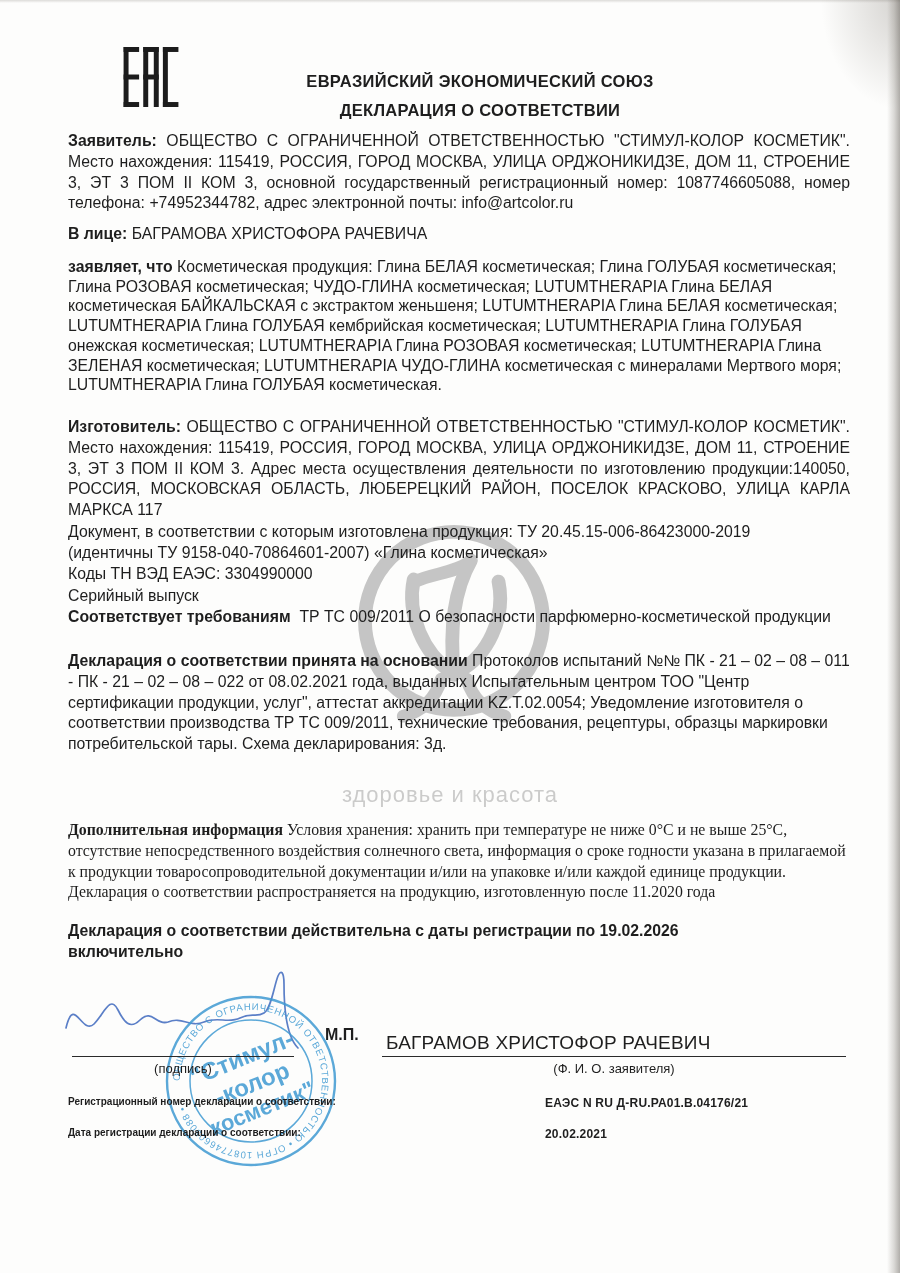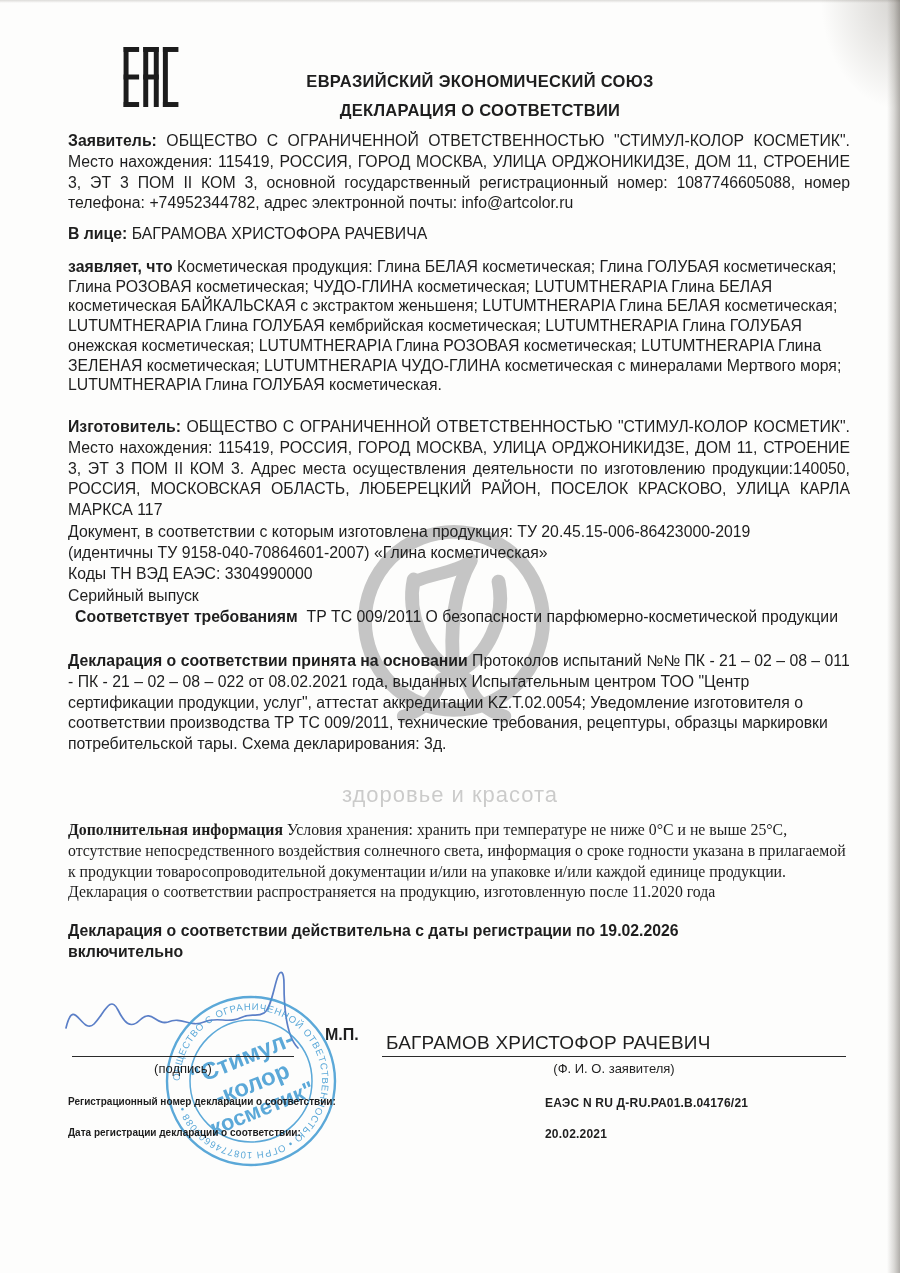--- a/index.html
+++ b/index.html
@@ -29,21 +29,21 @@
     font-weight:bold;font-size:16.5px;letter-spacing:.3px;}
   .title .t2{margin-top:10px;}
   .para{position:absolute;left:68px;width:782px;font-size:15.8px;line-height:20.8px;}
   .para b{font-weight:bold;}
   .just{text-align:justify;}
   .sec-applicant{top:131px;}
   .sec-person{top:224px;}
   .sec-declares{top:257px;line-height:19.7px;}
   .sec-manufacturer{top:417px;}
   .sec-doclines{top:521px;line-height:21.2px;}
-  .sec-complies{top:607px;width:770px;text-align:right;}
+  .sec-complies{top:607px;width:770px;}
   .sec-basis{top:651px;}
   .sec-additional{top:820px;font-family:Liberation Serif, serif;}
   .sec-validity{top:921px;width:720px;font-weight:bold;}
   
   .sig-squiggle{position:absolute;left:60px;top:966px;width:244px;height:104px;}
   .stamp{position:absolute;left:162px;top:992px;width:178px;height:178px;opacity:.85;}
   .mp-label{position:absolute;left:325px;top:1026px;font-size:16px;font-weight:bold;}
   .sig-line-left{position:absolute;left:72px;top:1056px;width:222px;border-top:1.6px solid #2a2a2a;}
   .cap-podpis{position:absolute;left:72px;top:1061px;width:222px;text-align:center;font-size:13px;}
   .applicant-name{position:absolute;left:386px;top:1032px;font-size:19px;letter-spacing:.2px;}

